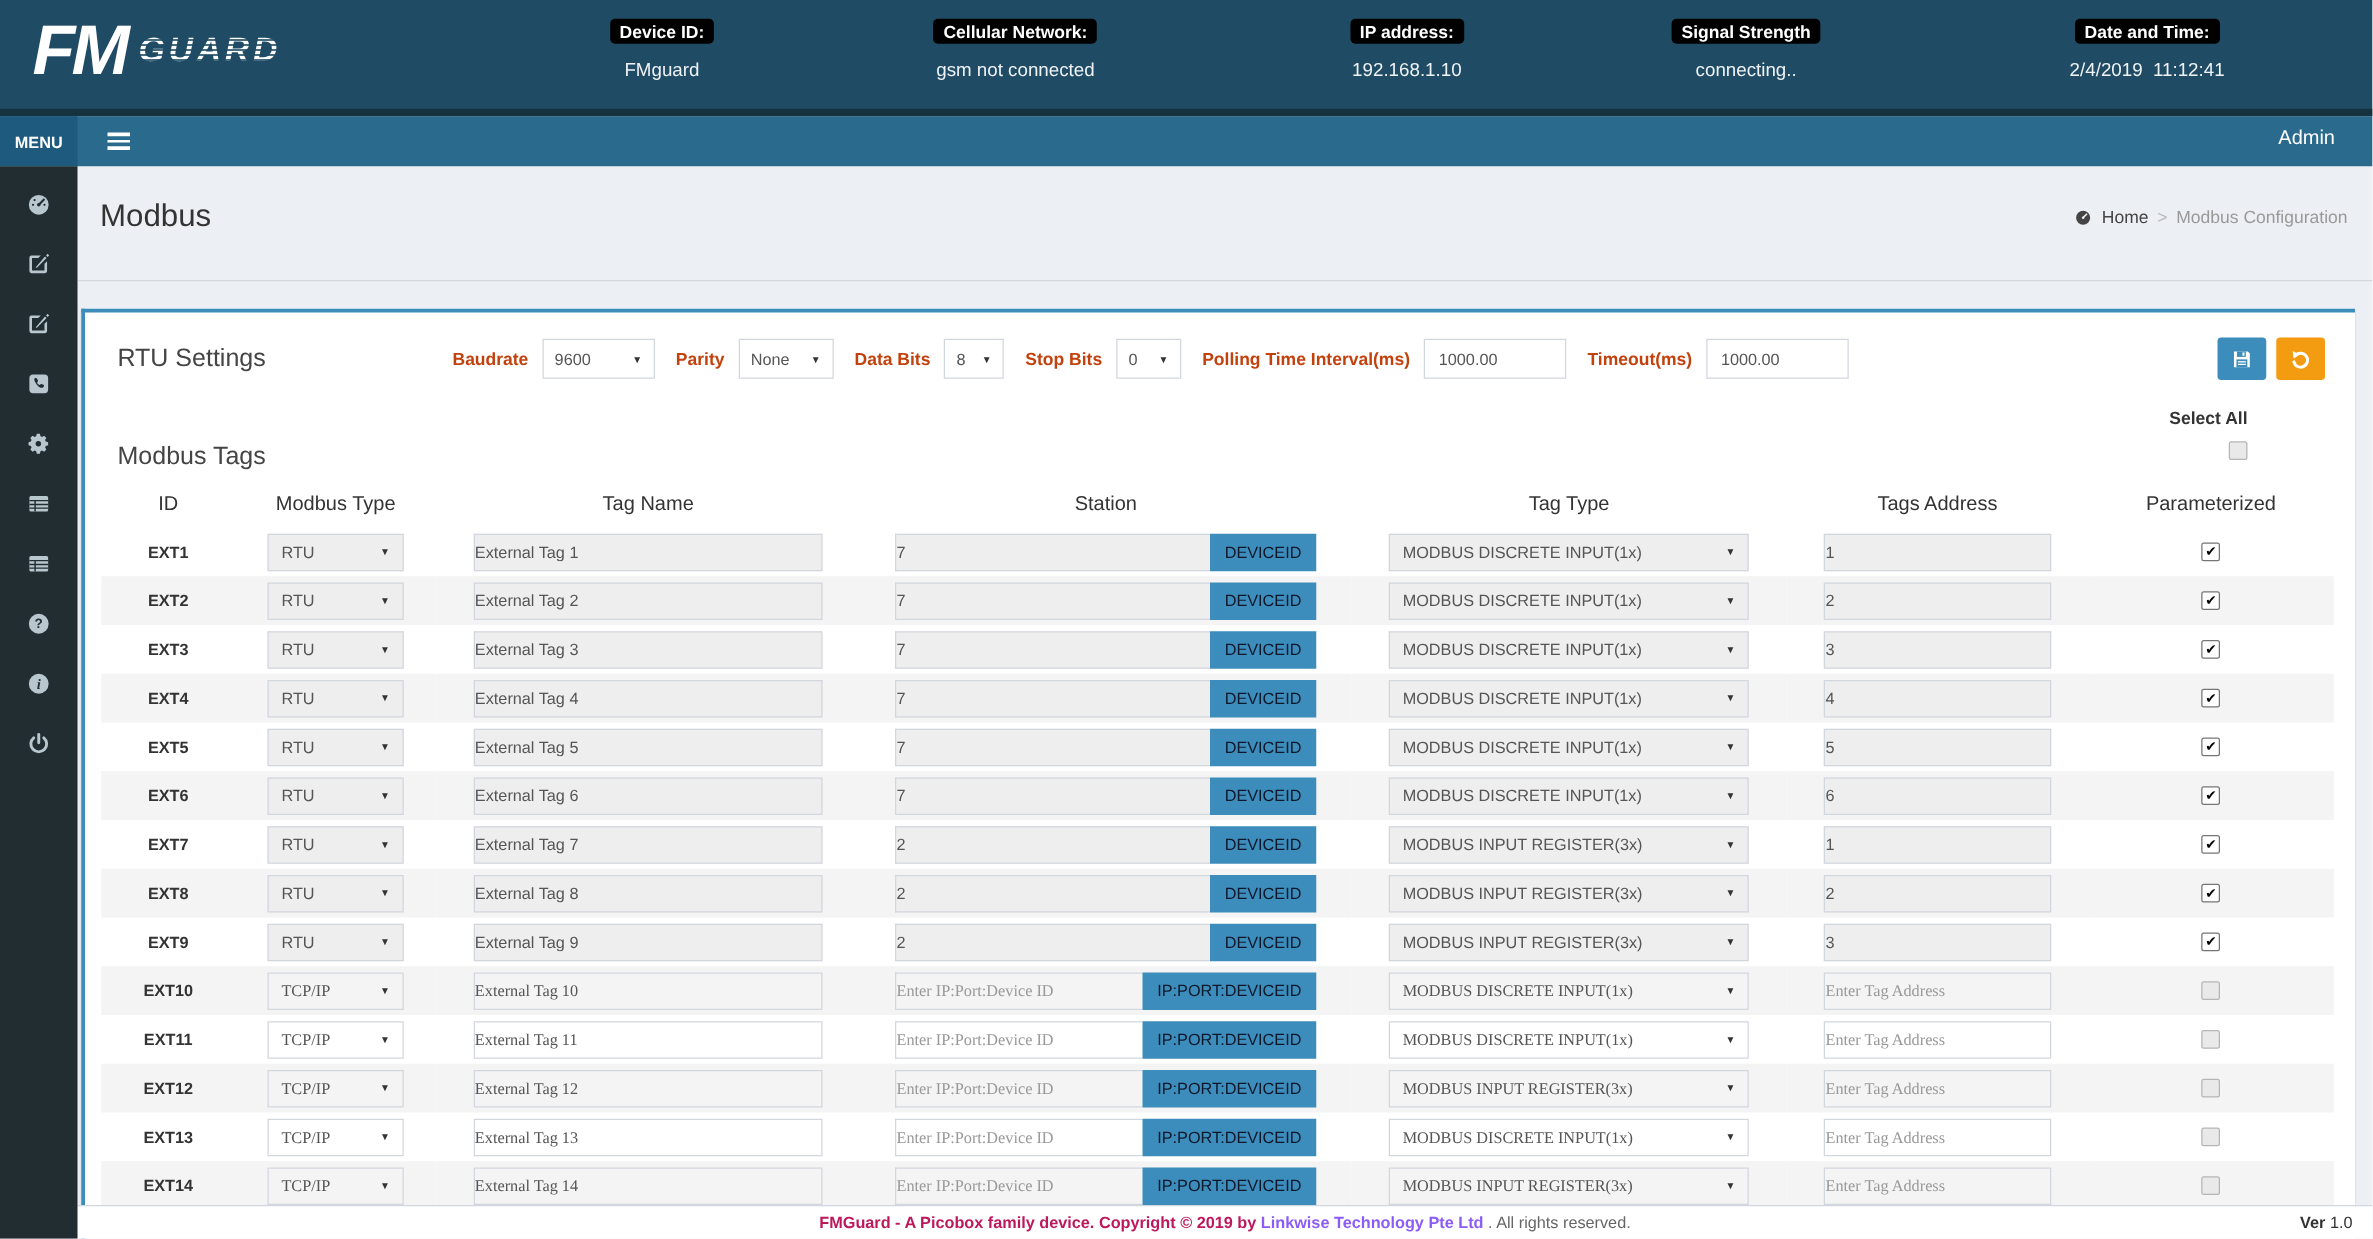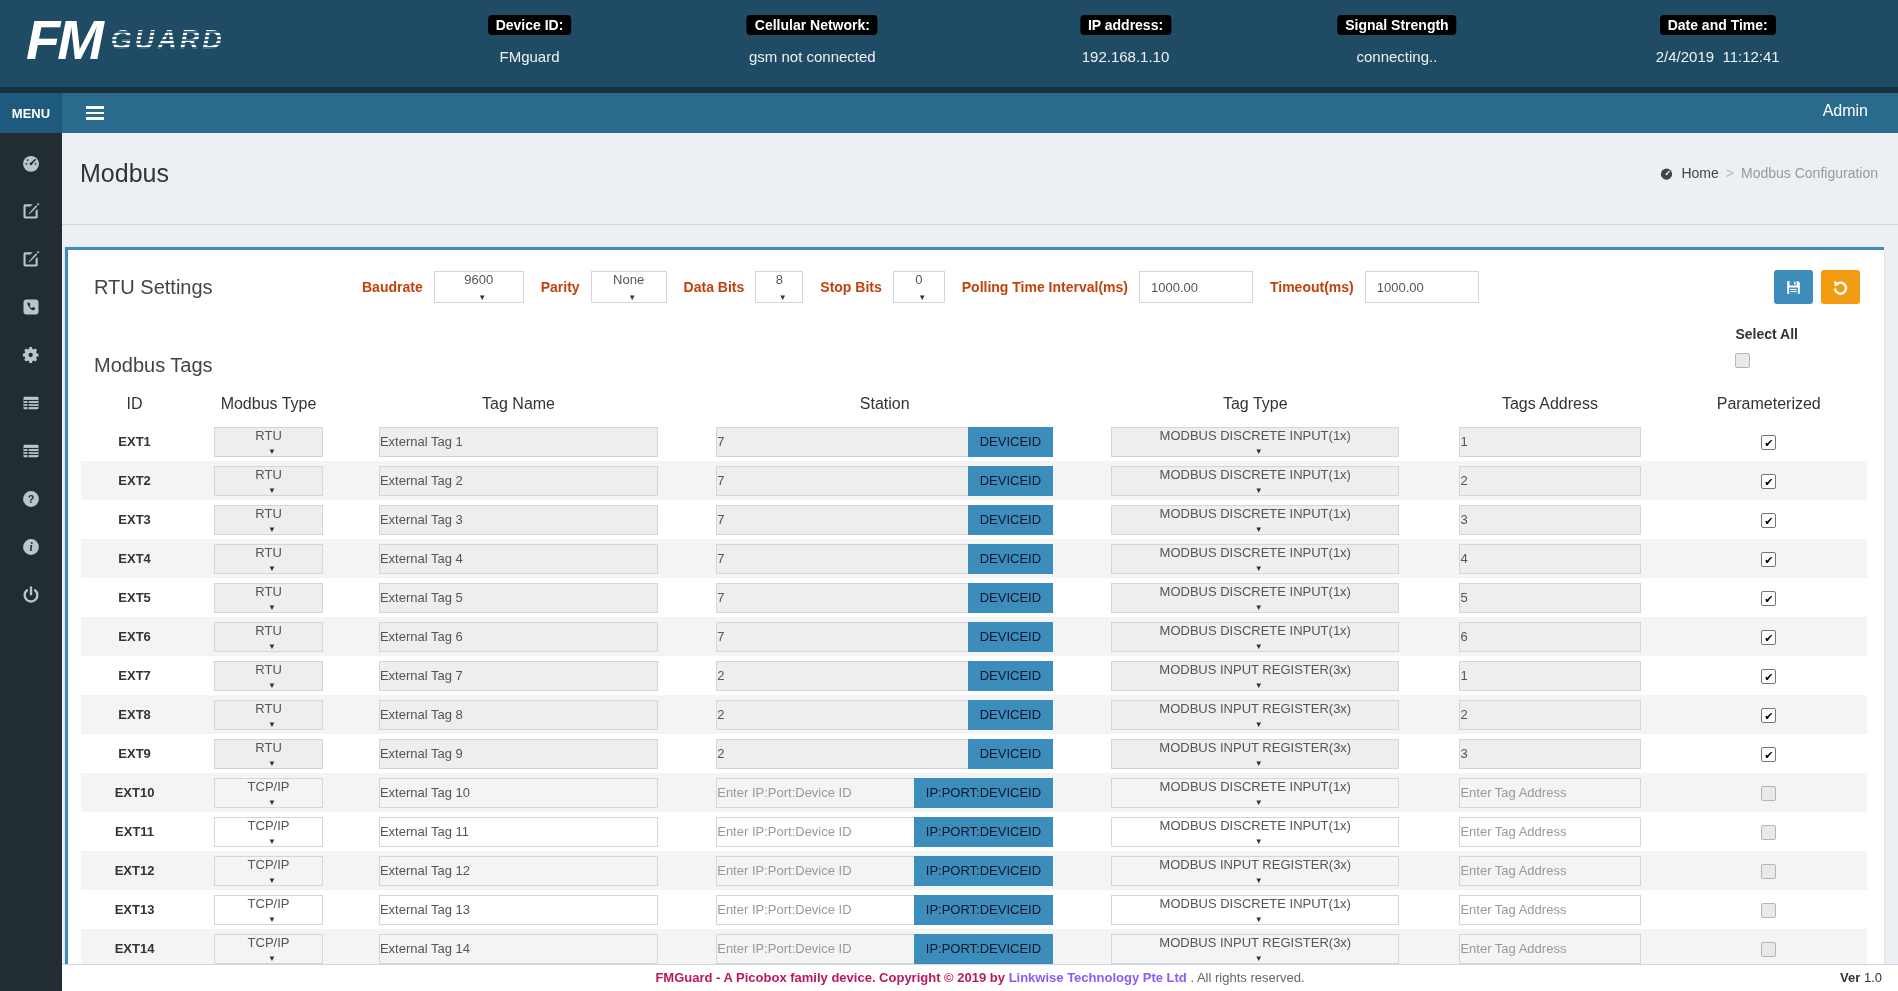--- a/index.html
+++ b/index.html
@@ -53,48 +53,48 @@
     box-shadow:0 1px 2px rgba(0,0,0,0.12); height:780px; }
 
   
   .rtu-row { display:flex; align-items:center; padding:20px 14px 14px; }
   .section-title { font-size:20px; font-weight:400; color:#444; }
   .rtu-title { width:280px; padding-left:12px; flex-shrink:0; }
   .rtu-fields { display:flex; align-items:center; gap:17px; }
   .fld { display:flex; align-items:center; gap:11px; }
   .fld-label { font-weight:bold; font-size:14px; color:#c2410c; white-space:nowrap; }
   .sel { height:32px; border:1px solid #d2d6de; background:#fff; display:flex; align-items:center;
-    justify-content:space-between; padding:0 9px; font-size:13px; color:#555; cursor:pointer;flex-direction:column; }
+    justify-content:space-between; padding:0 9px; font-size:13px; color:#555; cursor:pointer; }
   .sel .arrow { font-size:8px; color:#333; margin-left:7px; }
   .w-baud { width:90px; } .w-par { width:76px; } .w-bits { width:48px; } .w-stop { width:52px; }
   .txt { height:32px; border:1px solid #d2d6de; padding:0 11px; font-size:13px; color:#555;
     width:114px; font-family:inherit; background:#fff; }
   .rtu-buttons { margin-left:auto; display:flex; gap:8px; padding-right:10px; }
   .btn { width:39px; height:34px; border:none; border-radius:3px; display:flex; align-items:center;
     justify-content:center; cursor:pointer; }
   .btn svg { width:19px; height:19px; }
   .btn-save { background:#3c8dbc; } .btn-reset { background:#f39c12; }
 
   
   .tags-head { display:flex; justify-content:space-between; align-items:flex-start; padding:8px 16px 0; }
   .tags-title { padding-left:10px; margin-top:28px; }
-  .select-all { text-align:left; margin-right:70px; }
+  .select-all { text-align:right; margin-right:70px; }
   .select-all-label { font-weight:bold; font-size:14px; color:#333; }
   .select-all .cb { margin-top:11px; }
 
   table.tags { width:calc(100% - 30px); margin:4px 14px 0 13px; border-collapse:collapse; table-layout:fixed; }
   thead th { font-size:16px; font-weight:400; color:#333; padding:14px 0 9px; text-align:center; }
   tbody tr { height:39px; }
   tbody tr:nth-child(even) { background:#f4f4f4; }
   td { vertical-align:middle; }
   .td-id { text-align:center; font-weight:bold; font-size:13px; color:#333; }
   .td-mtype { padding:0 26px; } .td-name { padding:0 30px; } .td-station { padding:0 28px; }
   .td-type { padding:0 30px; } .td-addr { padding:0 30px; } .td-param { text-align:center; }
   .ctl { height:30px; border:1px solid #d2d6de; font-size:13px; color:#555; }
-  .ctl.gray { background:#eeeeee; } .ctl.clear { background:transparent; }
+  .ctl.gray { background:#eeeeee; } .ctl.clear { background:transparent;font-family:Liberation Serif, serif; }
   div.sel.ctl { width:100%; padding:0 10px; }
   input.ctl { width:100%; padding:0 0; font-family:inherit; }
   input.ctl::placeholder { color:#999; }
   .station-group { display:flex; width:100%; }
   .station-group input { flex:1; min-width:0; border-right:none; }
   .station-btn { background:#3c8dbc; color:#0f172a; font-size:13px; border:none; height:30px;
     padding:0 12px; white-space:nowrap; cursor:pointer; flex-shrink:0; }
   .cb { display:inline-block; width:15px; height:15px; border:1px solid #b5b5b5; border-radius:2px;
     background:#e9e9e9; line-height:14px; font-size:11px; text-align:center; color:#000;
     cursor:pointer; vertical-align:middle; }

